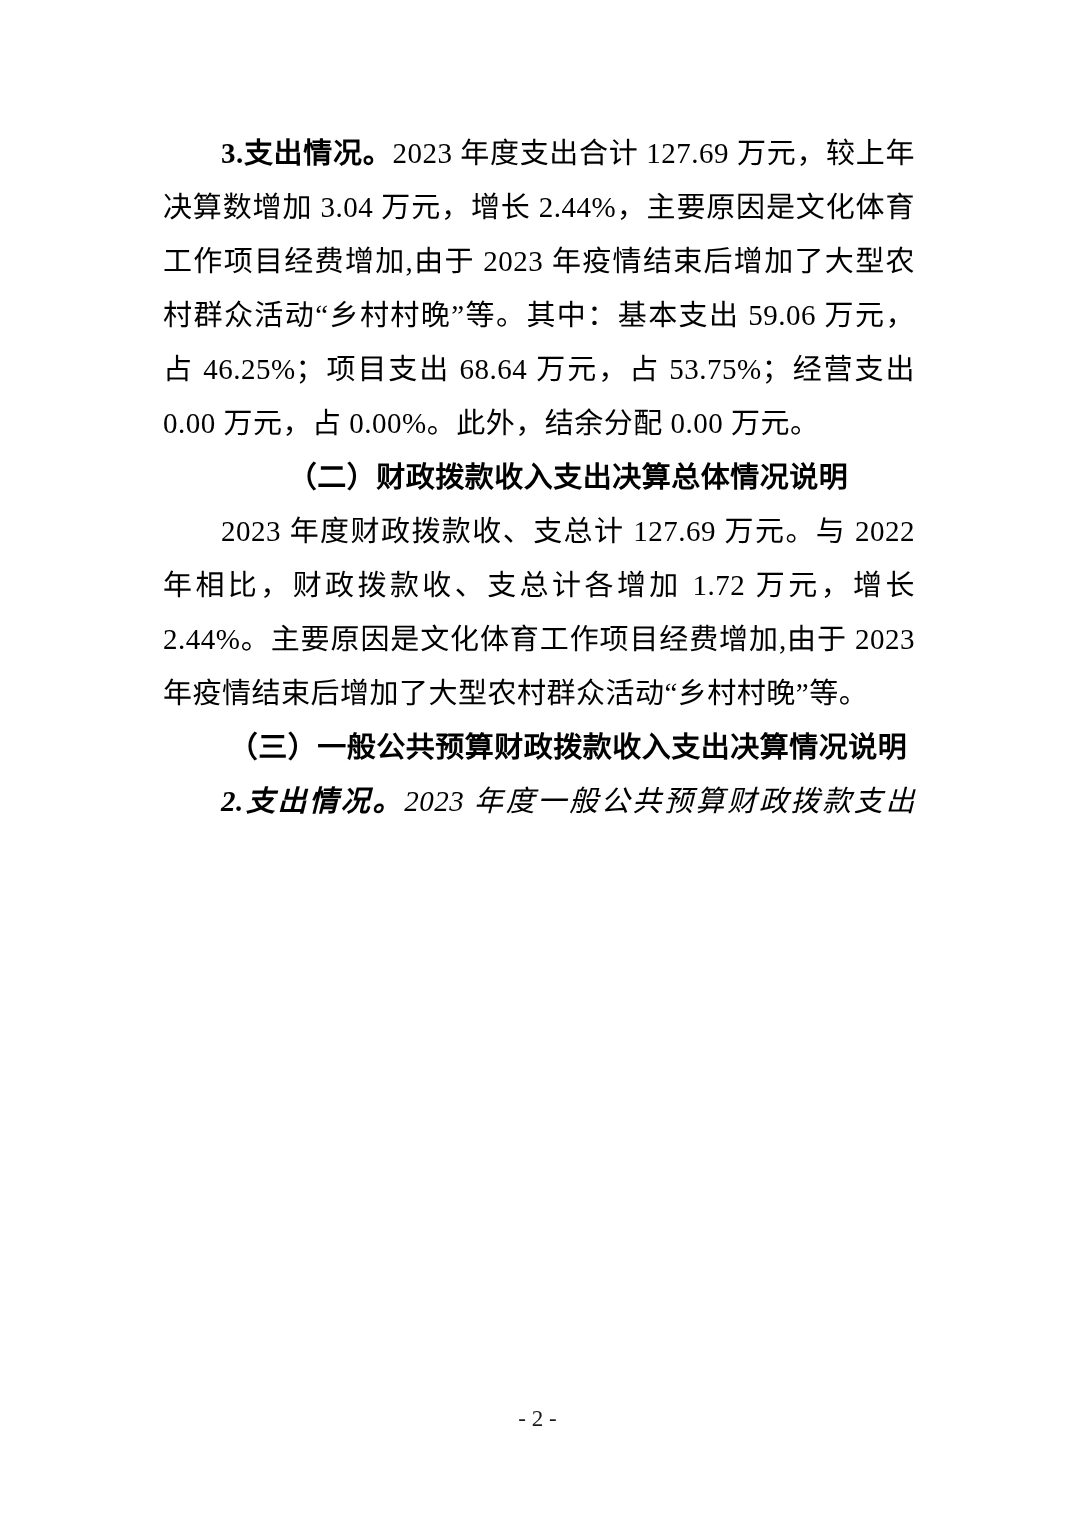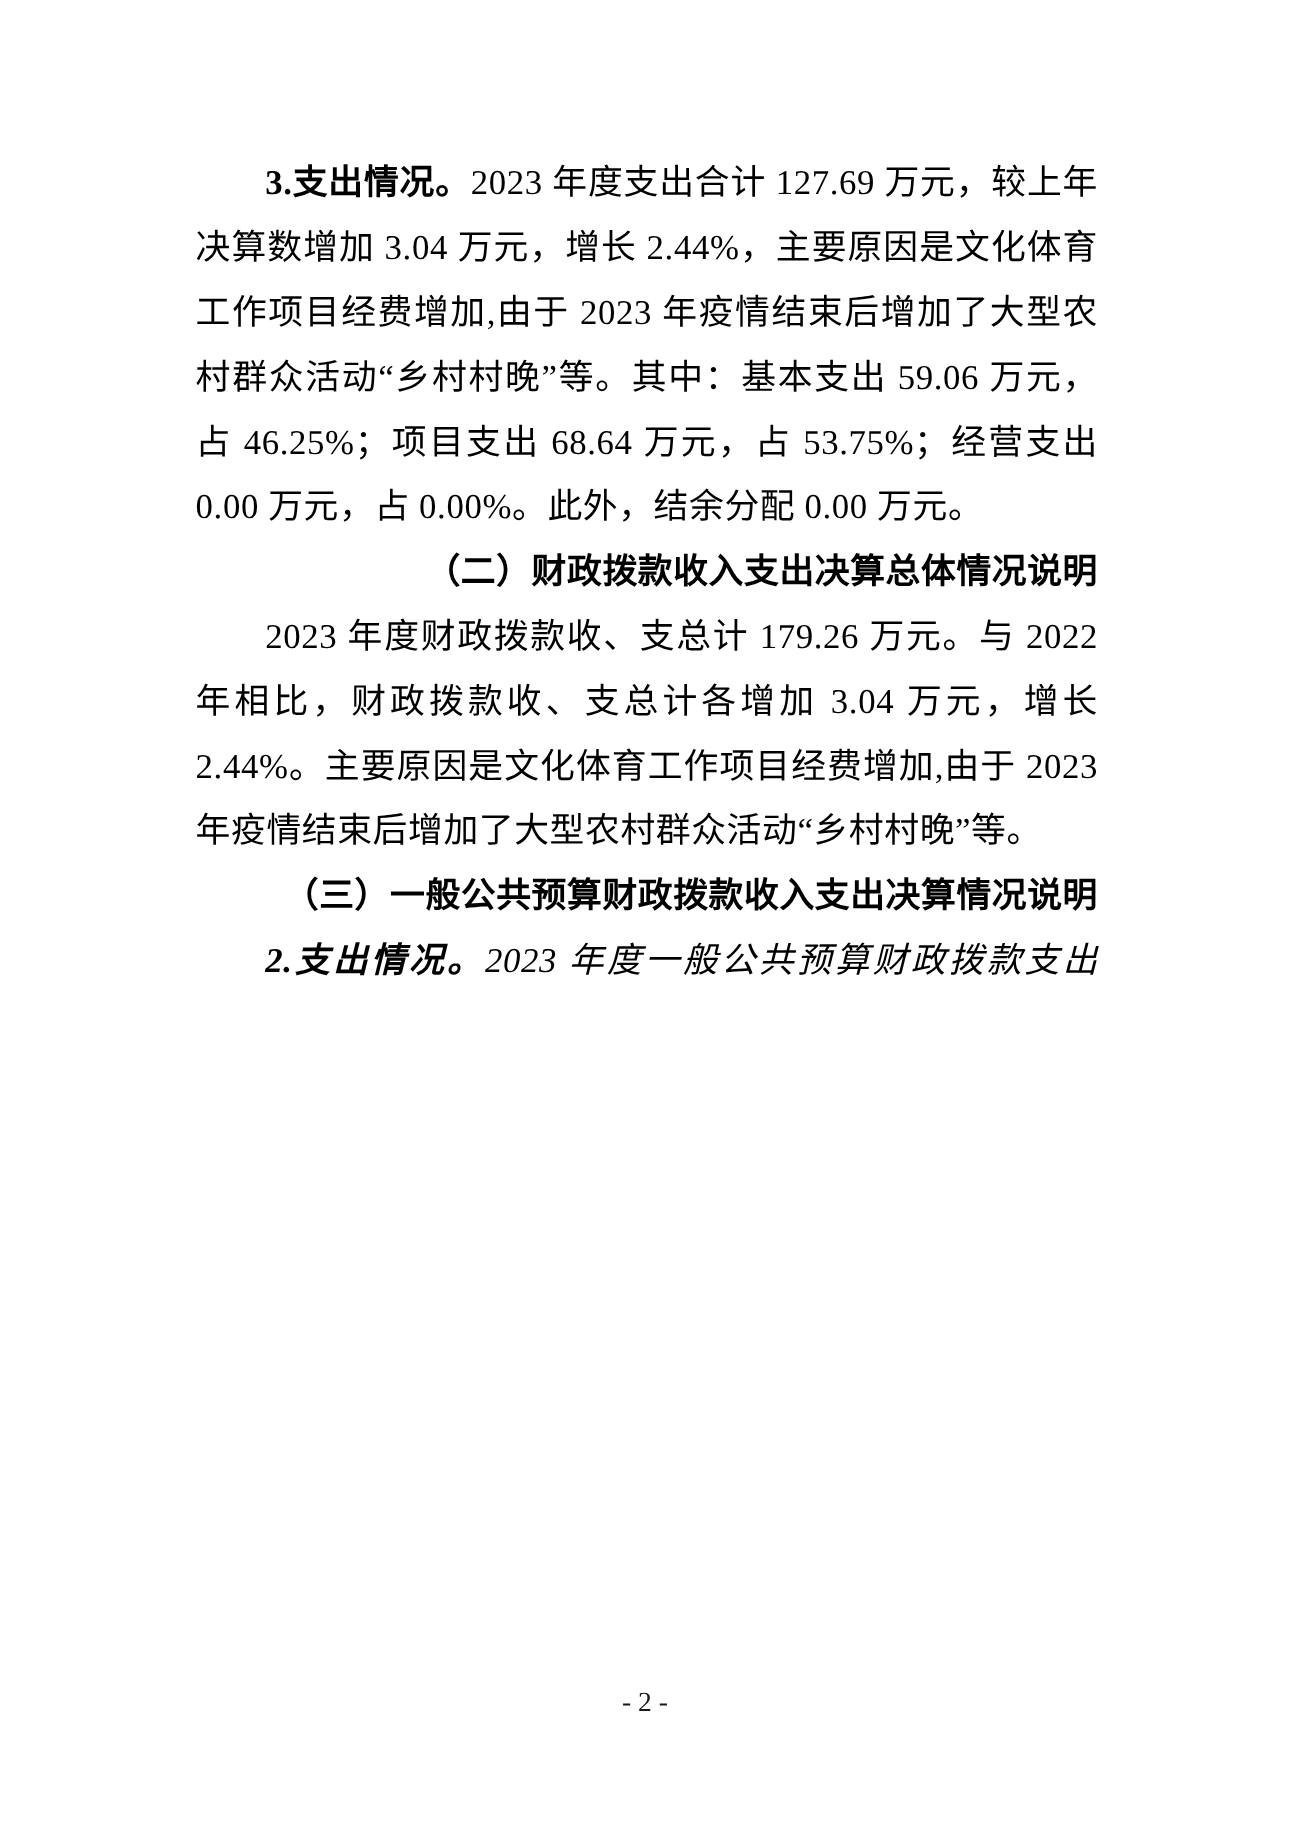--- a/index.html
+++ b/index.html
@@ -38,21 +38,21 @@
     text-indent: 58px;
   }
   .para .lead {
     font-weight: bold;
   }
   .heading {
     margin: 0;
     padding: 0;
     text-indent: 58px;
     font-weight: bold;
-    text-align: right;
+    text-align: center;
   }
   .stretch-last {
     text-align-last: justify;
     font-style: italic;
   }
   .footer {
     position: absolute;
     left: 0;
     top: 1402px;
     width: 1075px;
@@ -66,21 +66,21 @@
 <body>
 
 <div class="page">
   <div class="content">
 
     <p class="para"><span class="lead">3.支出情况。</span><span>2023 年度支出合计 127.69 万元，较上年决算数增加 3.04 万元，增长 2.44%，主要原因是文化体育工作项目经费增加,由于 2023 年疫情结束后增加了大型农村群众活动“乡村村晚”等。其中：基本支出 59.06 万元，占 46.25%；项目支出 68.64 万元，占 53.75%；经营支出 0.00 万元，占 0.00%。此外，结余分配 0.00 万元。</span></p>
 
 
     <p class="heading">（二）财政拨款收入支出决算总体情况说明</p>
 
-    <p class="para">2023 年度财政拨款收、支总计 179.26 万元。与 2022 年相比，财政拨款收、支总计各增加 3.04 万元，增长 2.44%。主要原因是文化体育工作项目经费增加,由于 2023 年疫情结束后增加了大型农村群众活动“乡村村晚”等。</p>
+    <p class="para">2023 年度财政拨款收、支总计 127.69 万元。与 2022 年相比，财政拨款收、支总计各增加 1.72 万元，增长 2.44%。主要原因是文化体育工作项目经费增加,由于 2023 年疫情结束后增加了大型农村群众活动“乡村村晚”等。</p>
 
     <p class="heading">（三）一般公共预算财政拨款收入支出决算情况说明</p>
 
 
     <p class="para stretch-last"><span class="lead">2.支出情况。</span><span>2023 年度一般公共预算财政拨款支出</span></p>
 
   </div>
 
   <div class="footer">
     <span>- 2 -</span>

